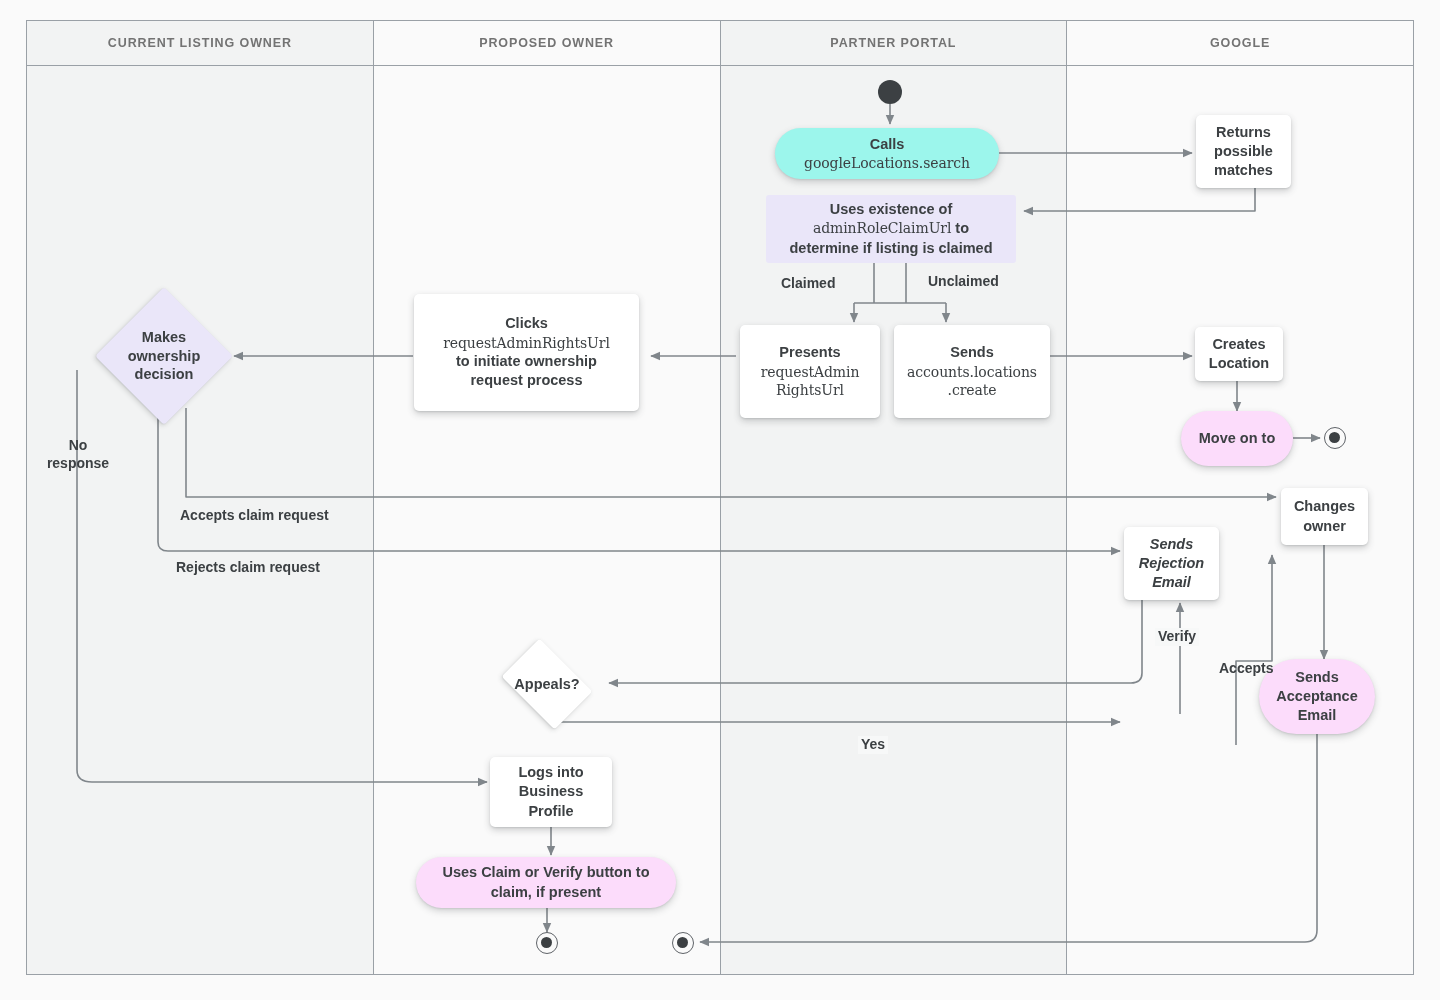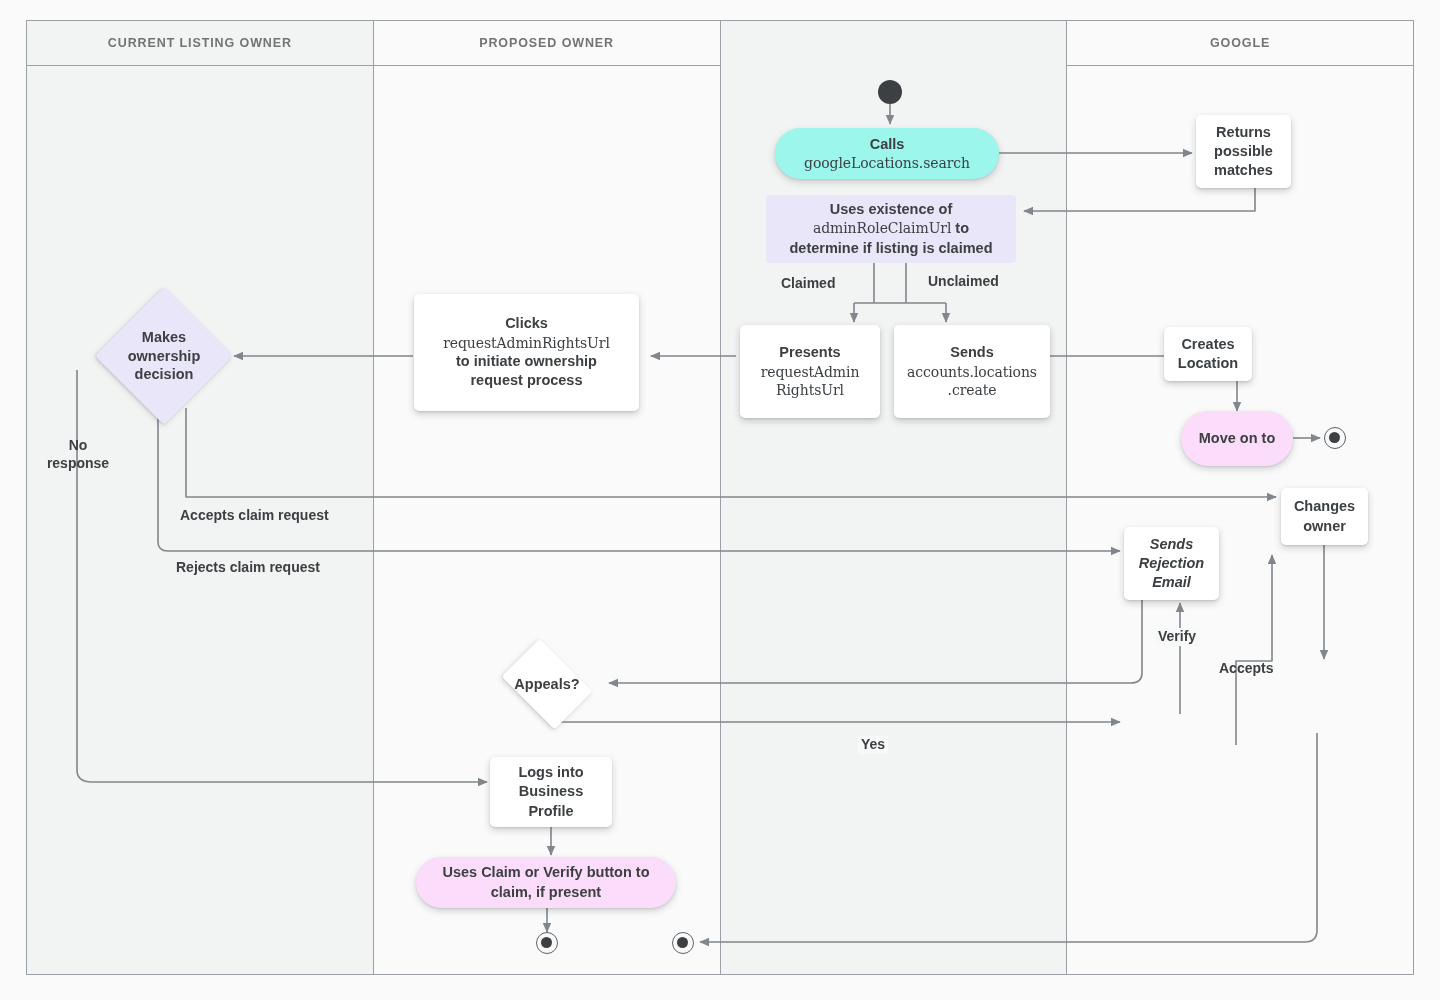--- a/index.html
+++ b/index.html
@@ -178,20 +178,21 @@
   <div class="lane-grid">
     <div class="lane tint-a">
       <div class="lane-head">CURRENT LISTING OWNER</div>
       <div class="lane-body"></div>
     </div>
     <div class="lane tint-b">
       <div class="lane-head">PROPOSED OWNER</div>
       <div class="lane-body"></div>
     </div>
     <div class="lane tint-a">
+      <div class="lane-head">PARTNER PORTAL</div>
       <div class="lane-body"></div>
     </div>
     <div class="lane tint-b">
       <div class="lane-head">GOOGLE</div>
       <div class="lane-body"></div>
     </div>
   </div>
 
   <svg id="wires" viewBox="0 0 1440 1000">
     <defs>
@@ -299,36 +300,39 @@
     </div>
   </div>
 
   <div class="diamond lav" style="left:95px; top:287px; width:138px; height:138px;">
     <div class="shape"></div>
     <div class="lbl">
         <span style="max-width:86px;">Makes ownership decision</span>
       </div>
   </div>
 
-  <div class="node box" style="left:1164px; top:327px; width:88px; height:54px;">
+  <div class="node box" style="left:1195px; top:327px; width:88px; height:54px;">
     <div class="inner">Creates Location</div>
   </div>
 
   <div class="node pill pink" style="left:1181px; top:411px; width:112px; height:55px;">
     <div class="inner">Move on to</div>
   </div>
 
   <div class="node box" style="left:1281px; top:488px; width:87px; height:57px;">
     <div class="inner">Changes owner</div>
   </div>
 
   <div class="node box" style="left:1124px; top:527px; width:95px; height:73px;font-style:italic;">
     <div class="inner">Sends Rejection Email</div>
   </div>
 
+  <div class="node pill pink" style="left:1259px; top:659px; width:116px; height:75px;">
+    <div class="inner">Sends Acceptance Email</div>
+  </div>
 
 
   <div class="diamond white" style="left:494px; top:646px; width:106px; height:76px;">
     <div class="shape"></div>
     <div class="lbl">
         <span>Appeals?</span>
       </div>
   </div>
 
   <div class="node box" style="left:490px; top:757px; width:122px; height:70px;">

